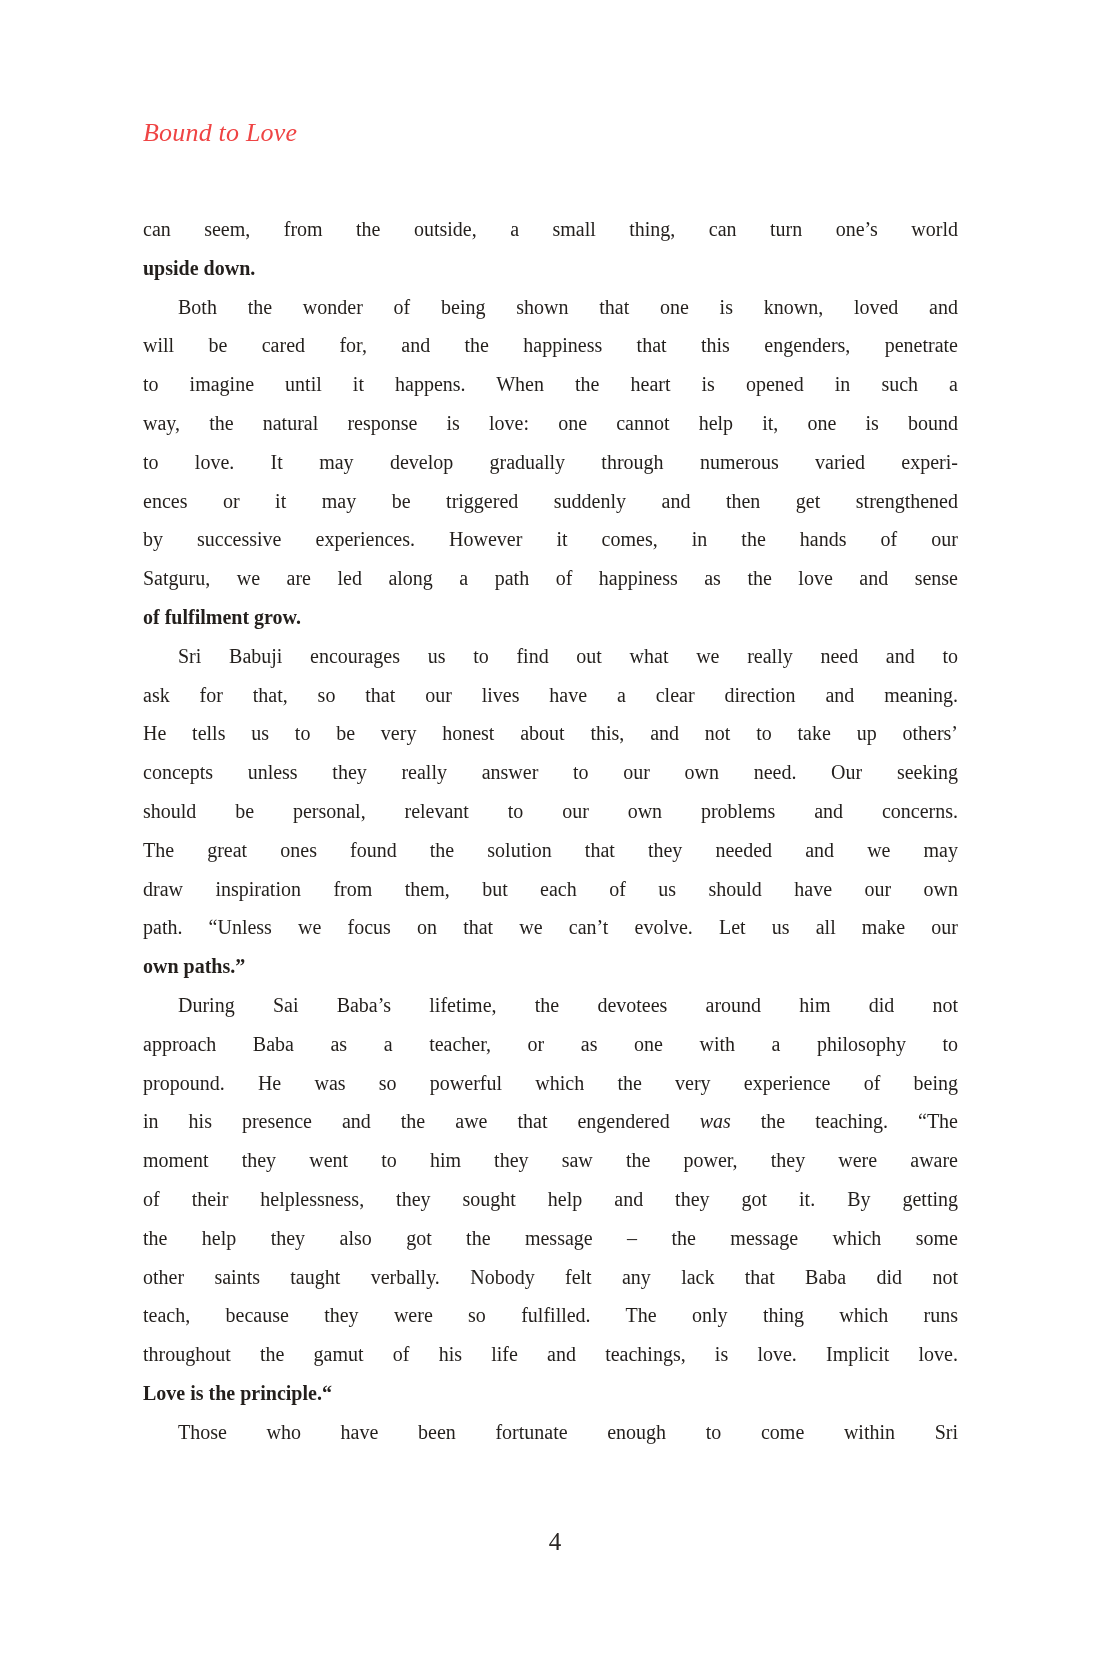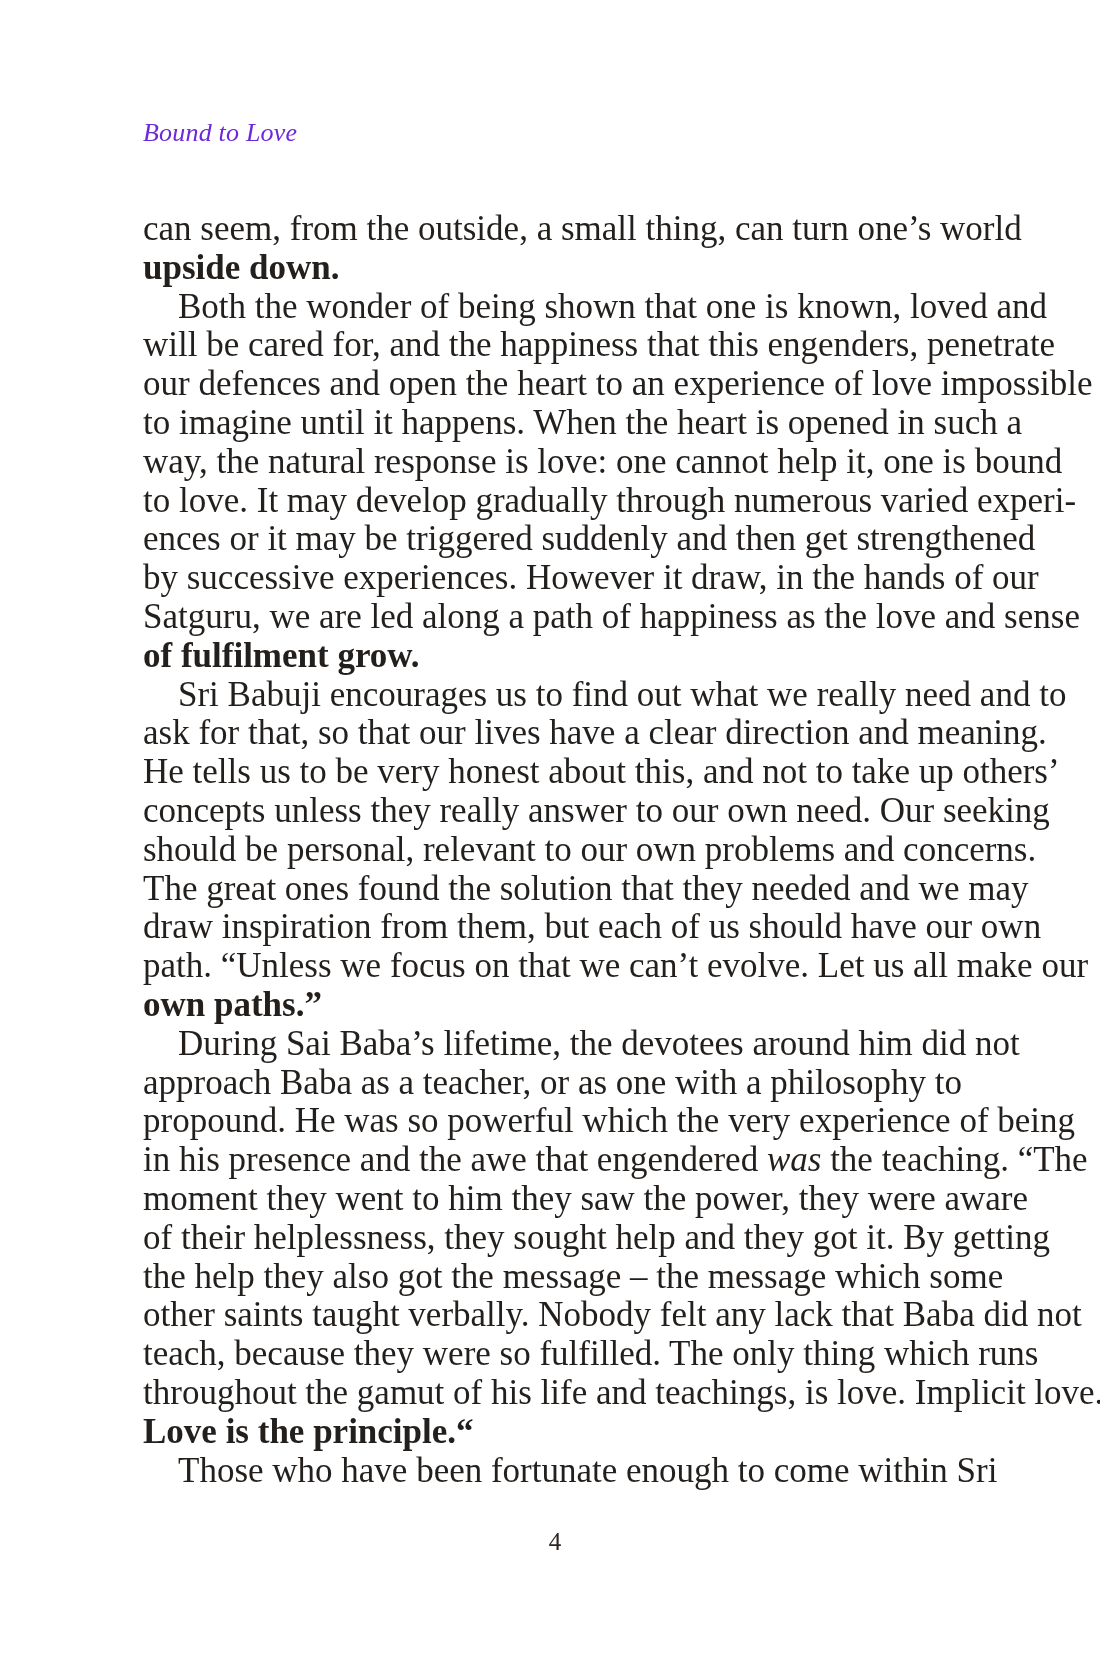--- a/index.html
+++ b/index.html
@@ -14,34 +14,34 @@
     overflow: hidden;
     font-family: "Liberation Serif", "DejaVu Serif", serif;
     color: #231f1c;
   }
   .running-head {
     position: absolute;
     left: 143px;
     top: 118px;
     font-size: 26px;
     font-style: italic;
-    color: #6d28d9;
+    color: #ef4444;
     letter-spacing: 0.2px;
   }
   .body-text {
     position: absolute;
     left: 143px;
     top: 210px;
     width: 815px;
   }
   .line {
     display: block;
     height: 38.8px;
     line-height: 38.8px;
-    font-size: 35px;
+    font-size: 20px;
     white-space: nowrap;
     text-align: justify;
     text-align-last: justify;
   }
   .line.last {
     text-align-last: left;
     font-weight: bold;
   }
   .line.indent {
     padding-left: 35px;
@@ -65,26 +65,25 @@
 <div class="running-head">Bound to Love</div>
 
 <div class="body-text" id="body-text">
     <div>
       <span class="line">can seem, from the outside, a small thing, can turn one’s world</span>
       <span class="line last">upside down.</span>
     </div>
     <div>
       <span class="line indent">Both the wonder of being shown that one is known, loved and</span>
       <span class="line">will be cared for, and the happiness that this engenders, penetrate</span>
-      <span class="line">our defences and open the heart to an experience of love impossible</span>
       <span class="line">to imagine until it happens. When the heart is opened in such a</span>
       <span class="line">way, the natural response is love: one cannot help it, one is bound</span>
       <span class="line">to love. It may develop gradually through numerous varied experi-</span>
       <span class="line">ences or it may be triggered suddenly and then get strengthened</span>
-      <span class="line">by successive experiences. However it draw, in the hands of our</span>
+      <span class="line">by successive experiences. However it comes, in the hands of our</span>
       <span class="line">Satguru, we are led along a path of happiness as the love and sense</span>
       <span class="line last">of fulfilment grow.</span>
     </div>
     <div>
       <span class="line indent">Sri Babuji encourages us to find out what we really need and to</span>
       <span class="line">ask for that, so that our lives have a clear direction and meaning.</span>
       <span class="line">He tells us to be very honest about this, and not to take up others’</span>
       <span class="line">concepts unless they really answer to our own need. Our seeking</span>
       <span class="line">should be personal, relevant to our own problems and concerns.</span>
       <span class="line">The great ones found the solution that they needed and we may</span>

